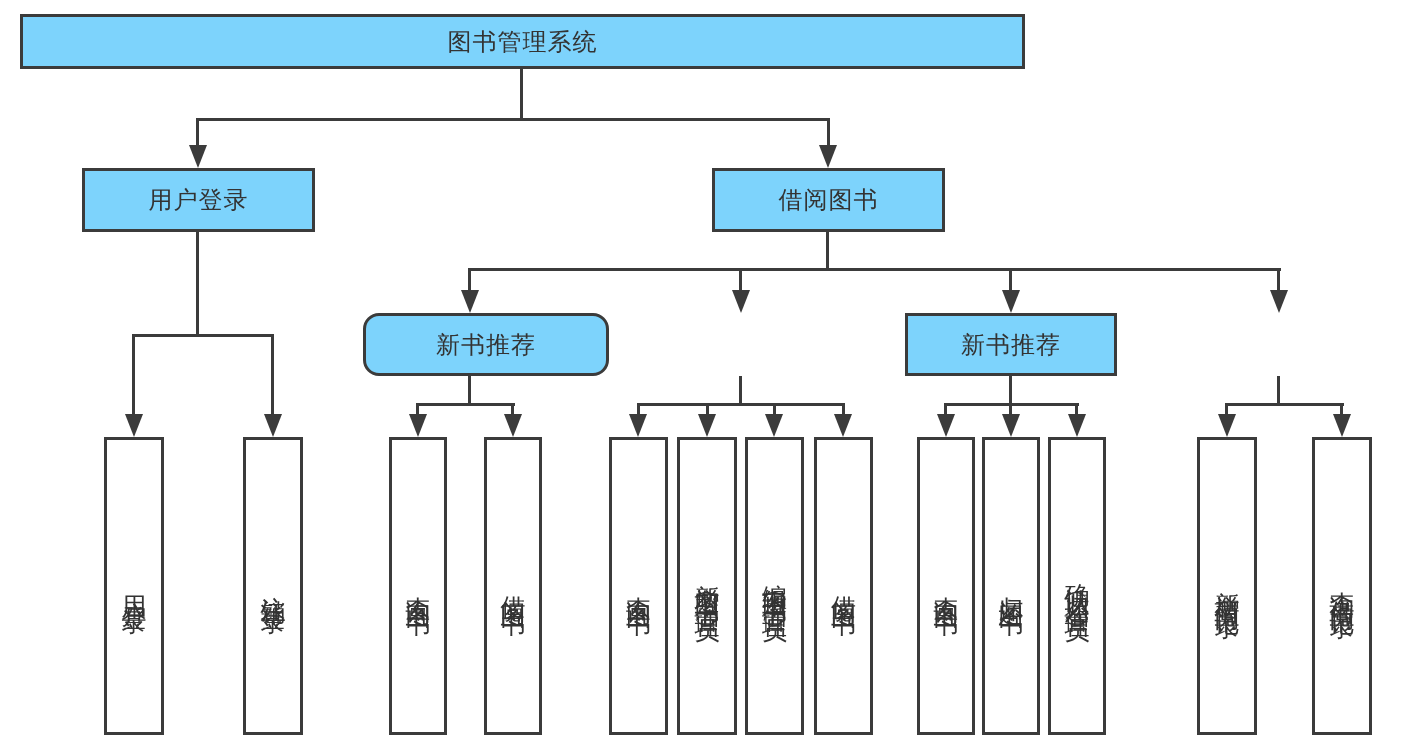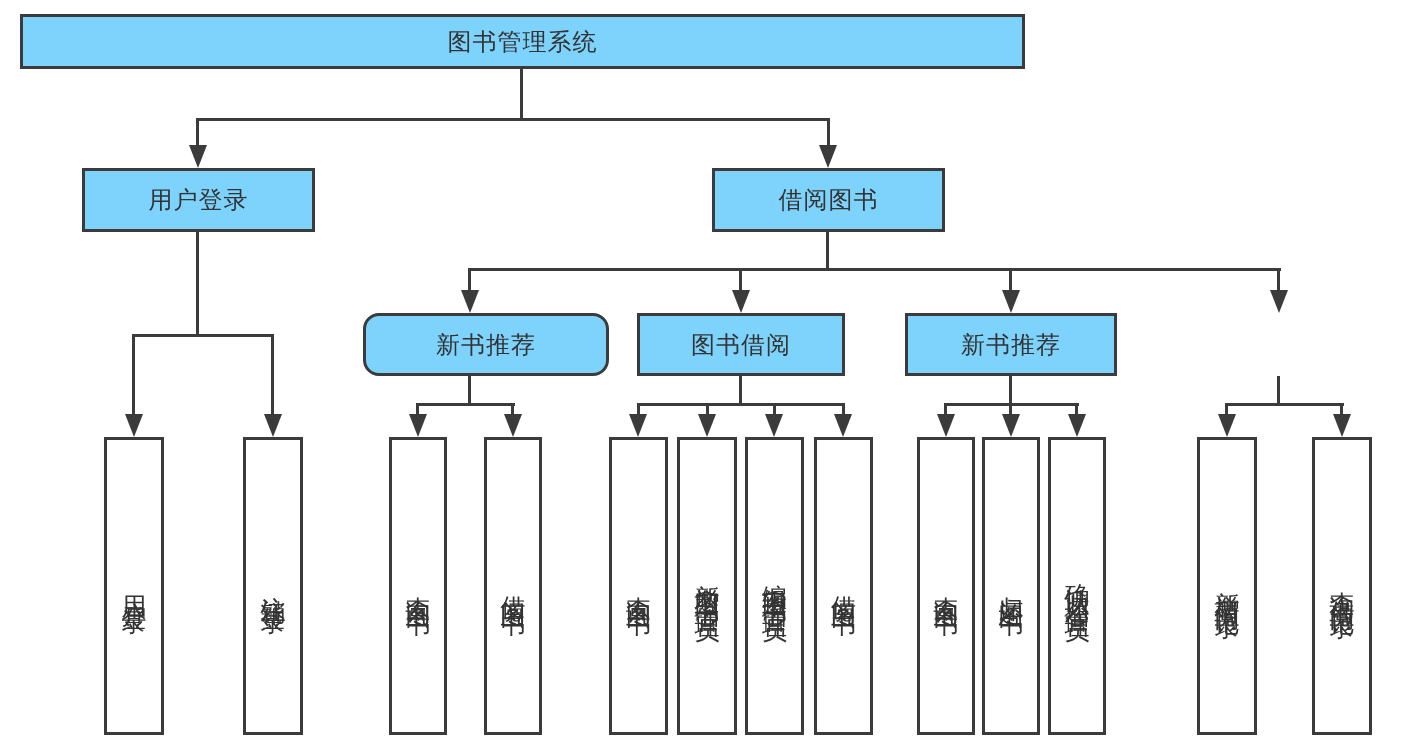--- a/index.html
+++ b/index.html
@@ -67,23 +67,20 @@
   <div class="arrow" style="left:461px;  top:290px;"></div>
   <div class="line" style="left:739px;  top:268px; width:3px;   height:25px;"></div>
   <div class="arrow" style="left:732px;  top:290px;"></div>
   <div class="line" style="left:1009px; top:268px; width:3px;   height:25px;"></div>
   <div class="arrow" style="left:1002px; top:290px;"></div>
   <div class="line" style="left:1277px; top:268px; width:3px;   height:25px;"></div>
   <div class="arrow" style="left:1270px; top:290px;"></div>
 
   <div class="box" style="left:363px; top:313px; width:246px; height:63px;border-radius:16px;">
     <span>新书推荐</span>
-  </div>
-  <div class="box" style="left:637px; top:313px; width:208px; height:63px;">
-    <span>图书借阅</span>
   </div>
   <div class="box" style="left:905px; top:313px; width:212px; height:63px;">
     <span>新书推荐</span>
   </div>
 
   <div class="line" style="left:468px; top:376px; width:3px;  height:30px;"></div>
   <div class="line" style="left:416px; top:403px; width:99px; height:3px;"></div>
   <div class="line" style="left:416px; top:403px; width:3px;  height:13px;"></div>
   <div class="arrow" style="left:409px; top:414px;"></div>
   <div class="line" style="left:511px; top:403px; width:3px;  height:13px;"></div>

